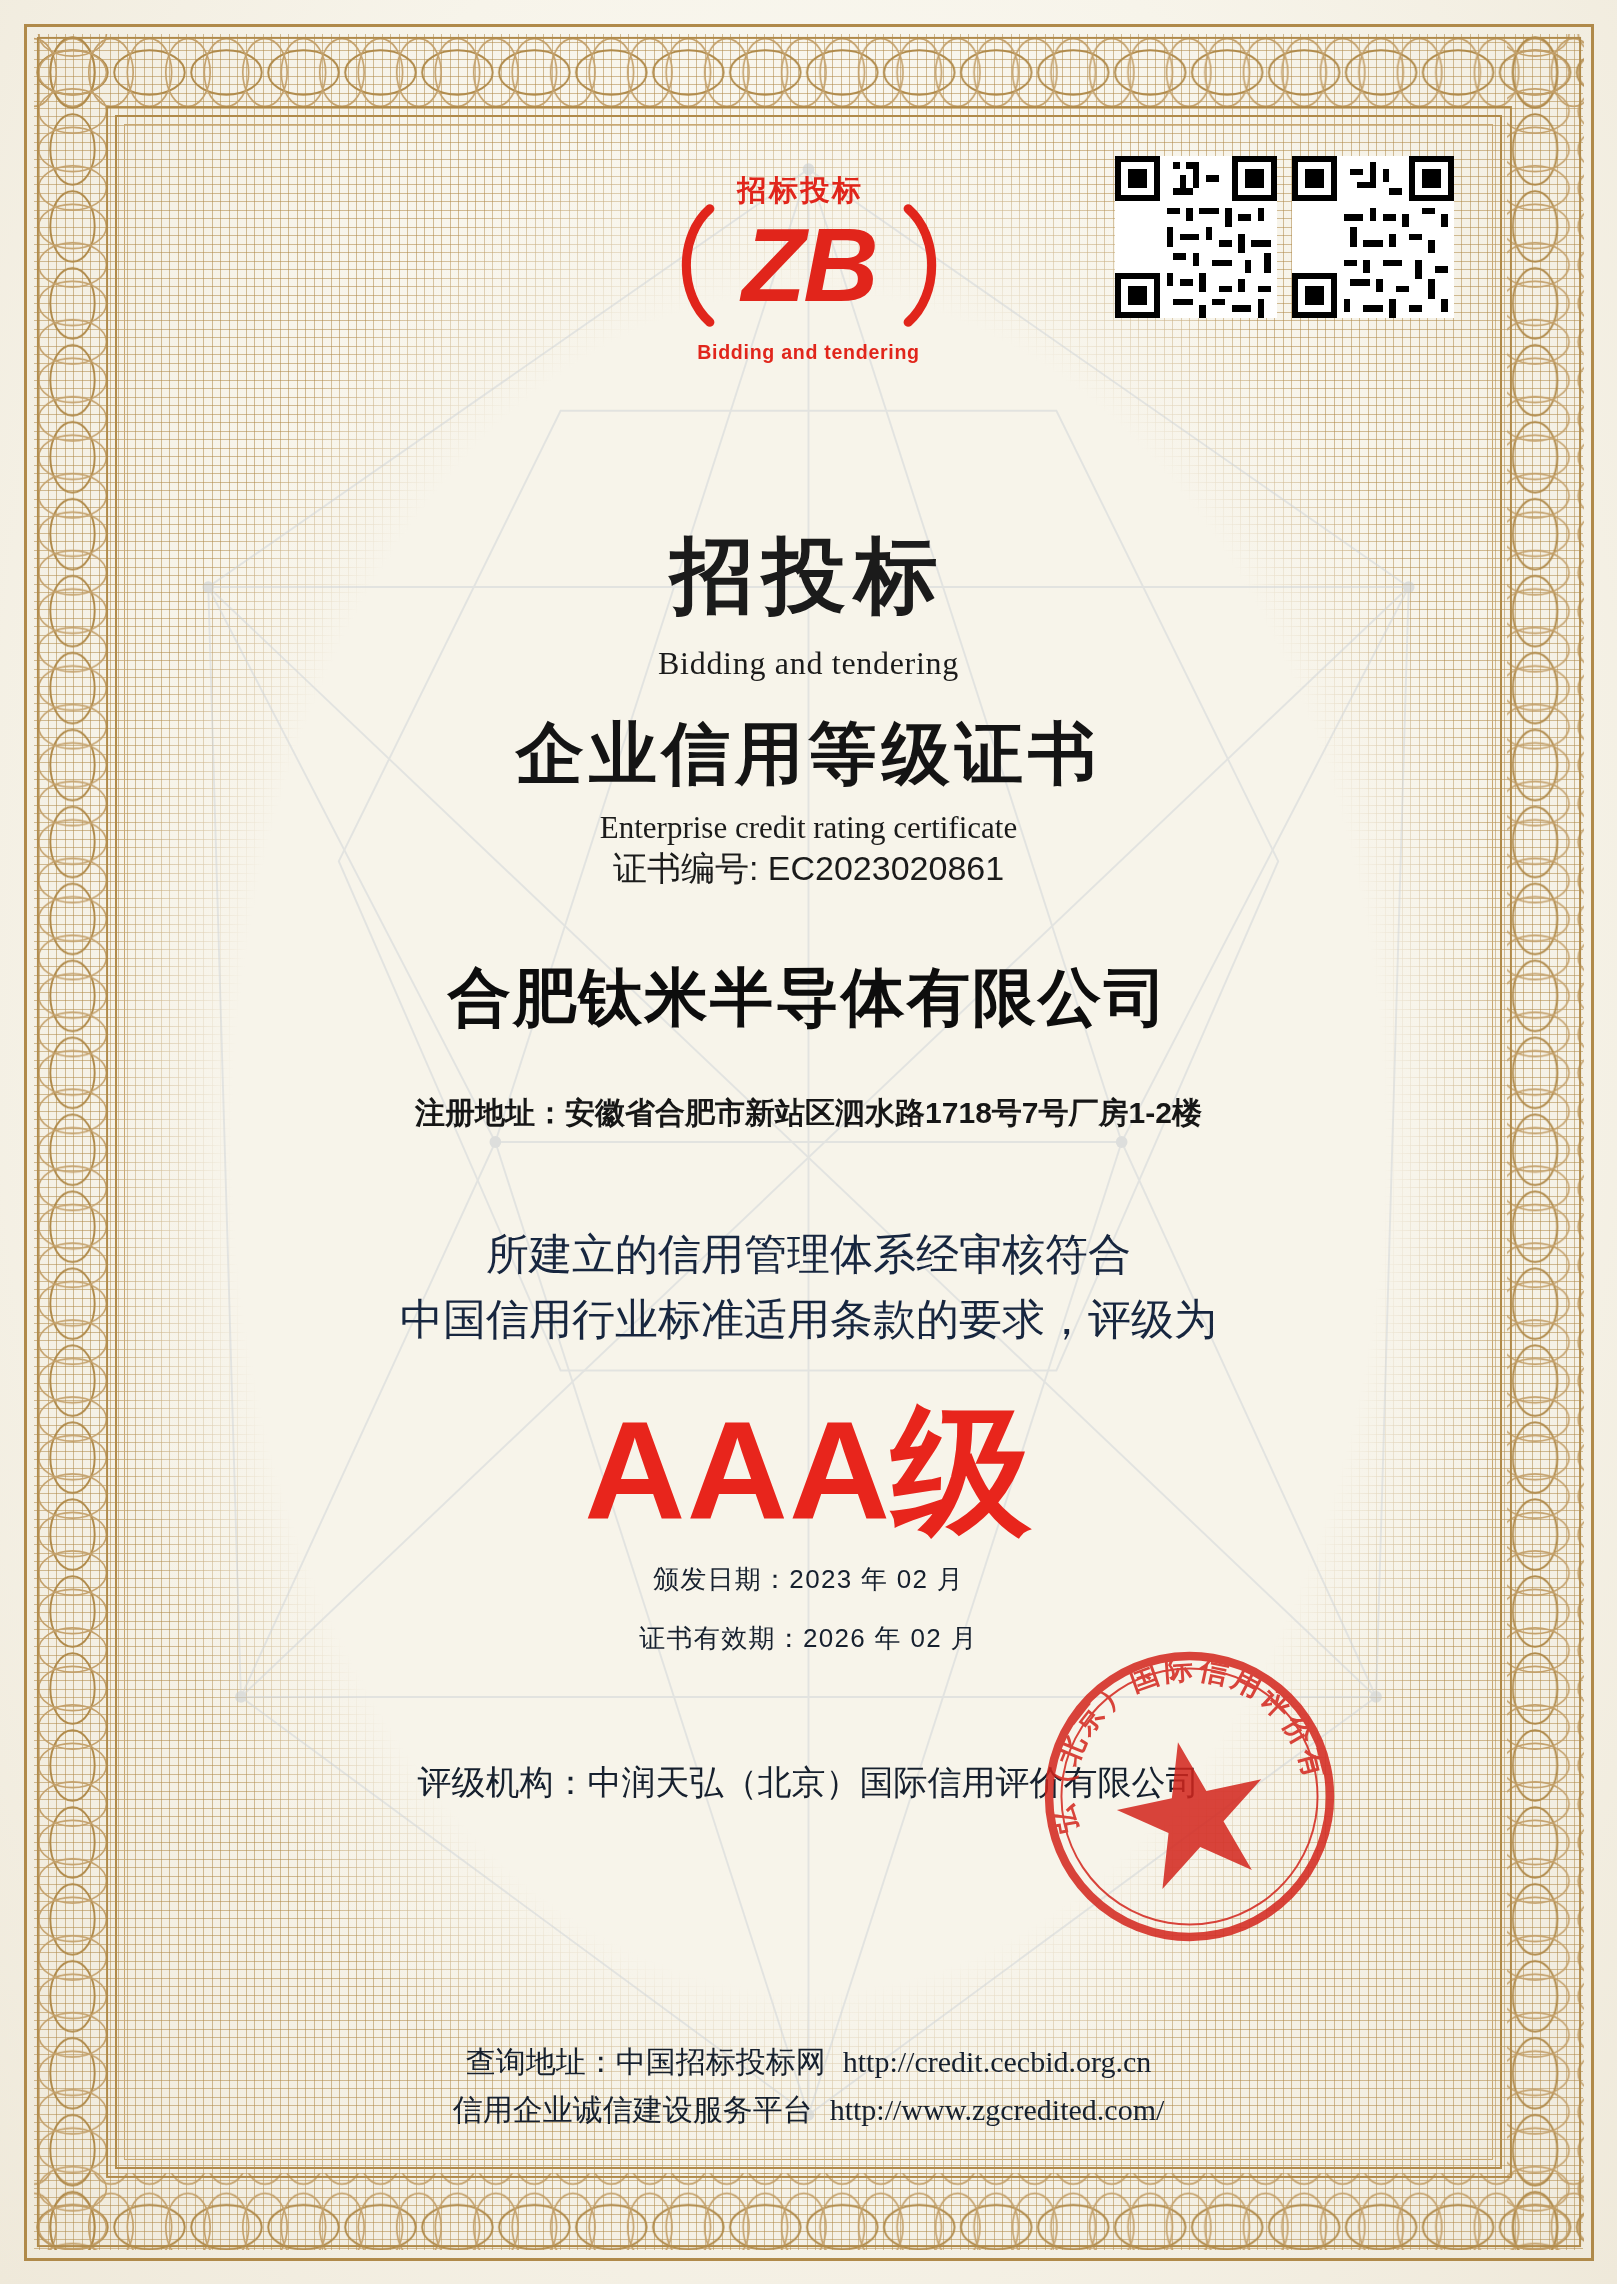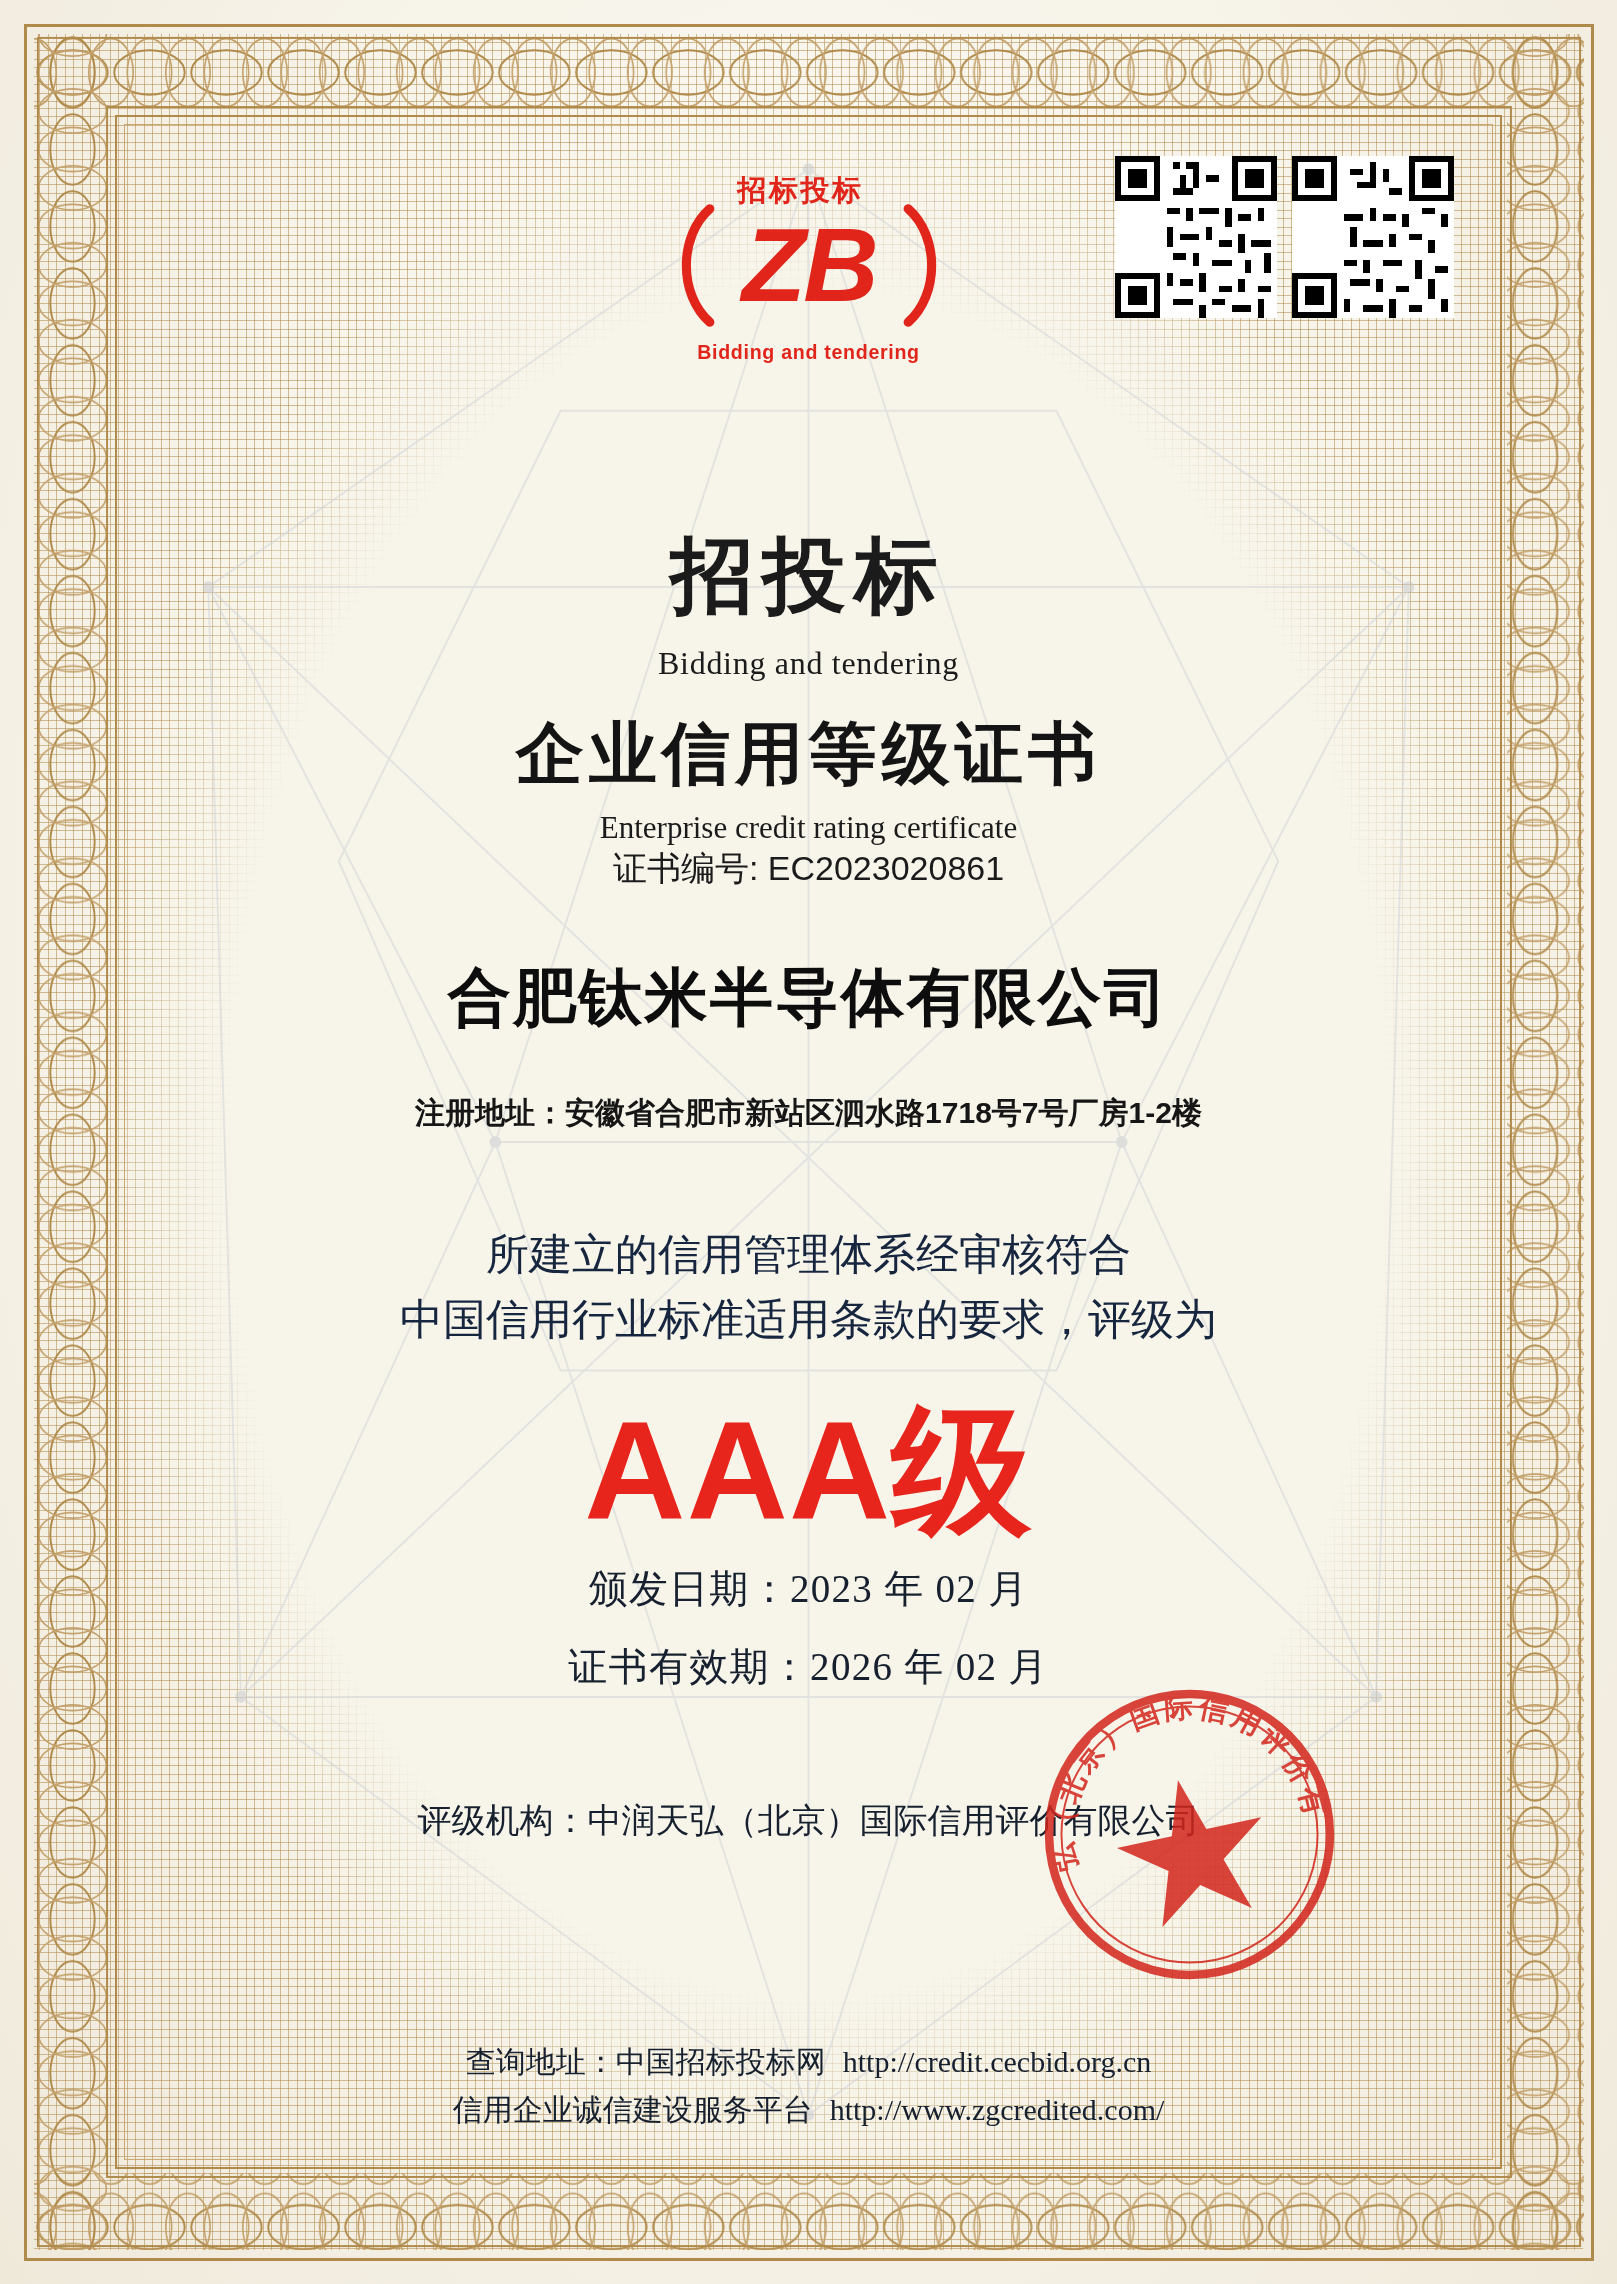--- a/index.html
+++ b/index.html
@@ -207,24 +207,24 @@
     margin-top: 46px;
     font-size: 140px;
     font-weight: bold;
     color: #e8251c;
     letter-spacing: 1.3px;
     line-height: 1.05;
     font-family: "Liberation Sans", sans-serif;
   }
   .date-line {
     margin-top: 18px;
-    font-size: 39px;
+    font-size: 26px;
     color: #16202e;
     letter-spacing: 1.3px;
-    font-family: Liberation Serif, serif;
+    font-family: Liberation Sans, sans-serif;
   }
   .date-line + .date-line { margin-top: 23.5px; }
 
   .issuer-row {
     position: relative;
     margin-top: 104px;
     font-size: 34px;
     color: #16202e;
     font-family: "Liberation Sans", sans-serif;
   }

